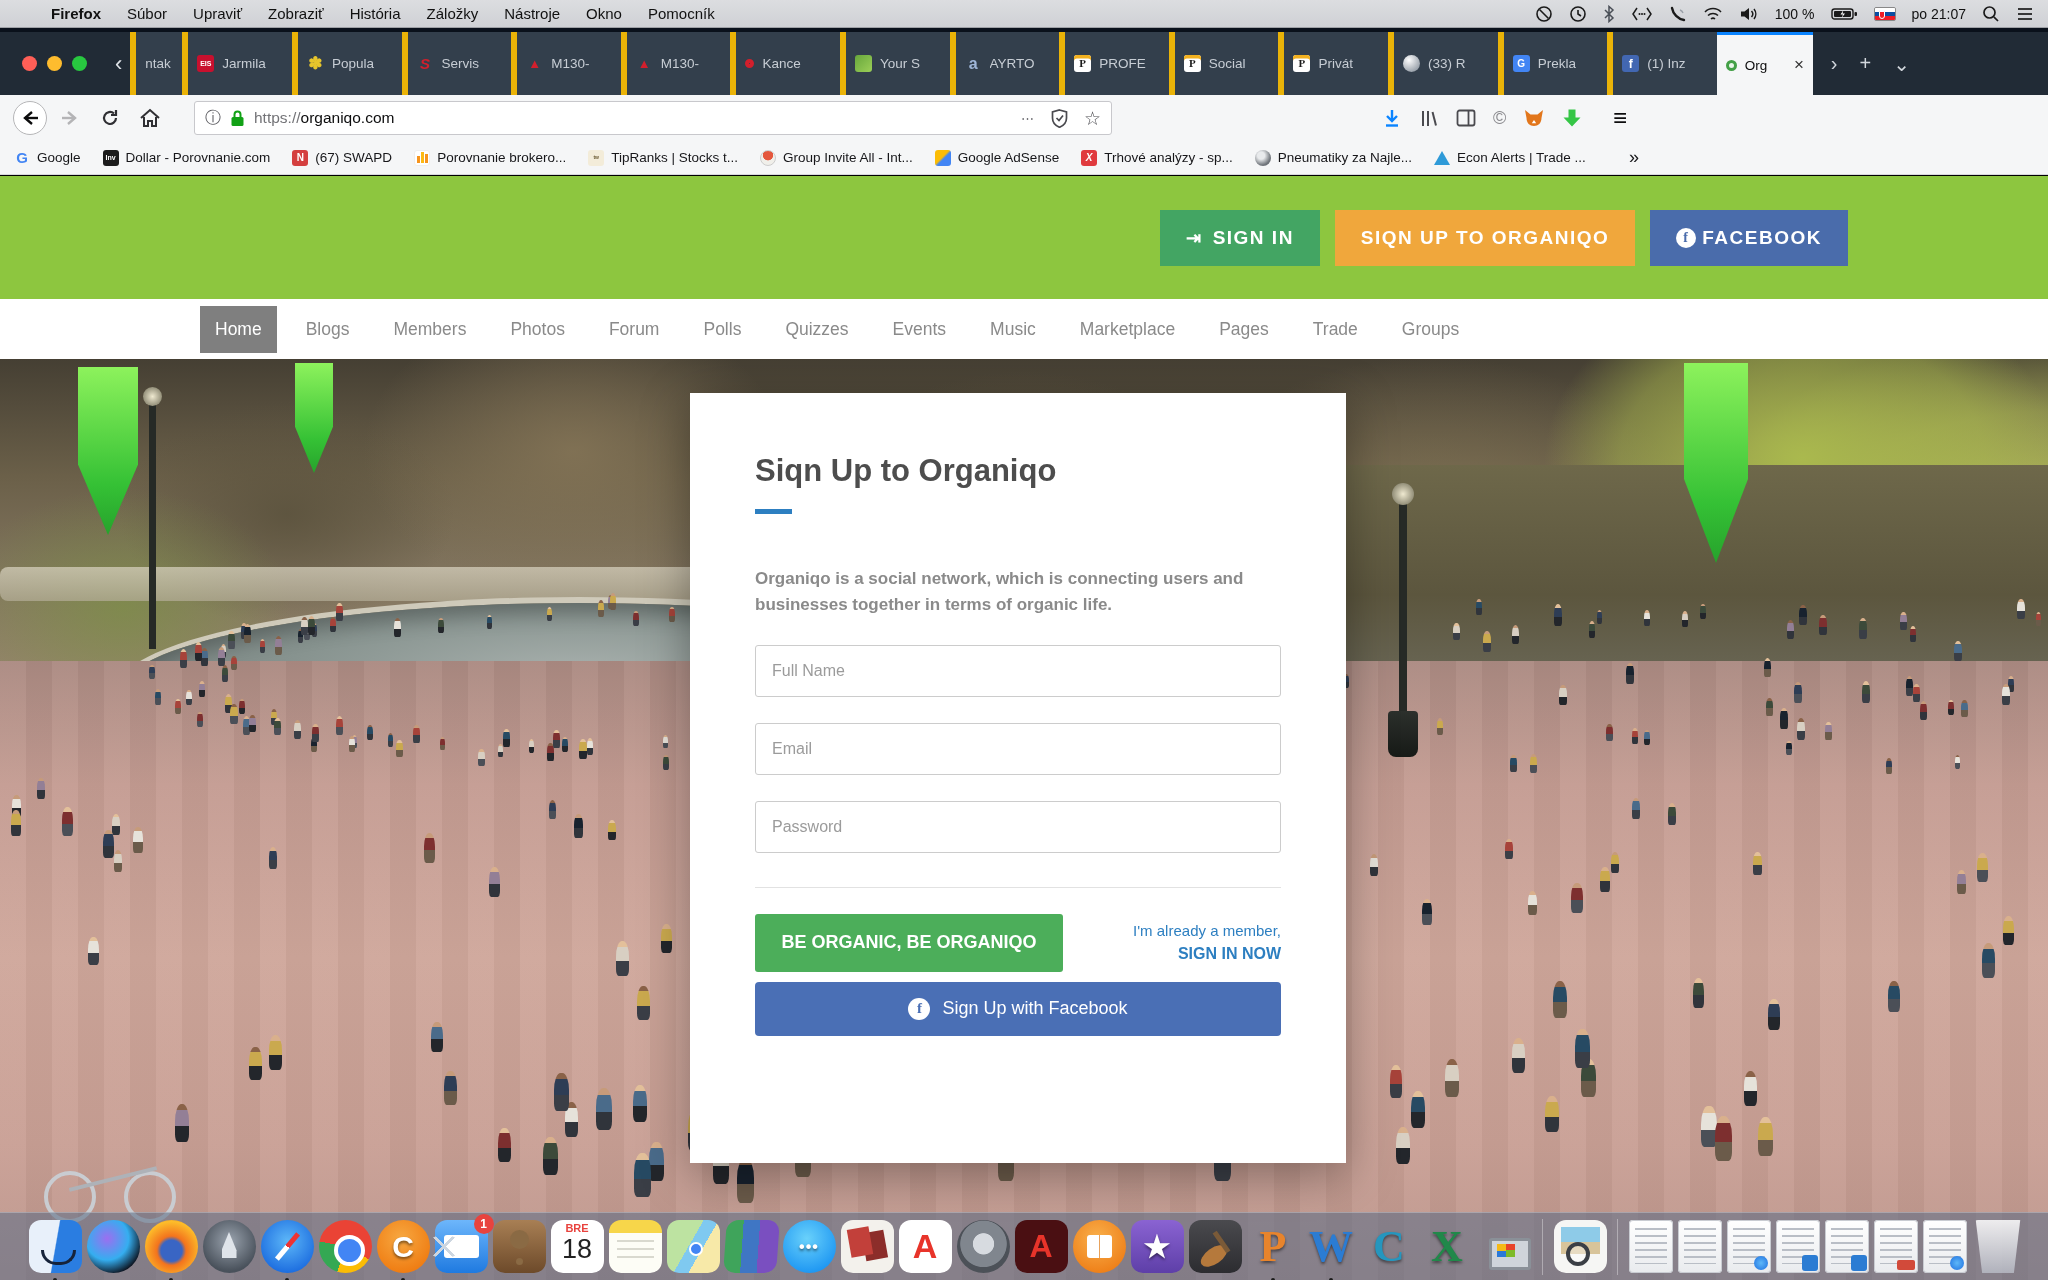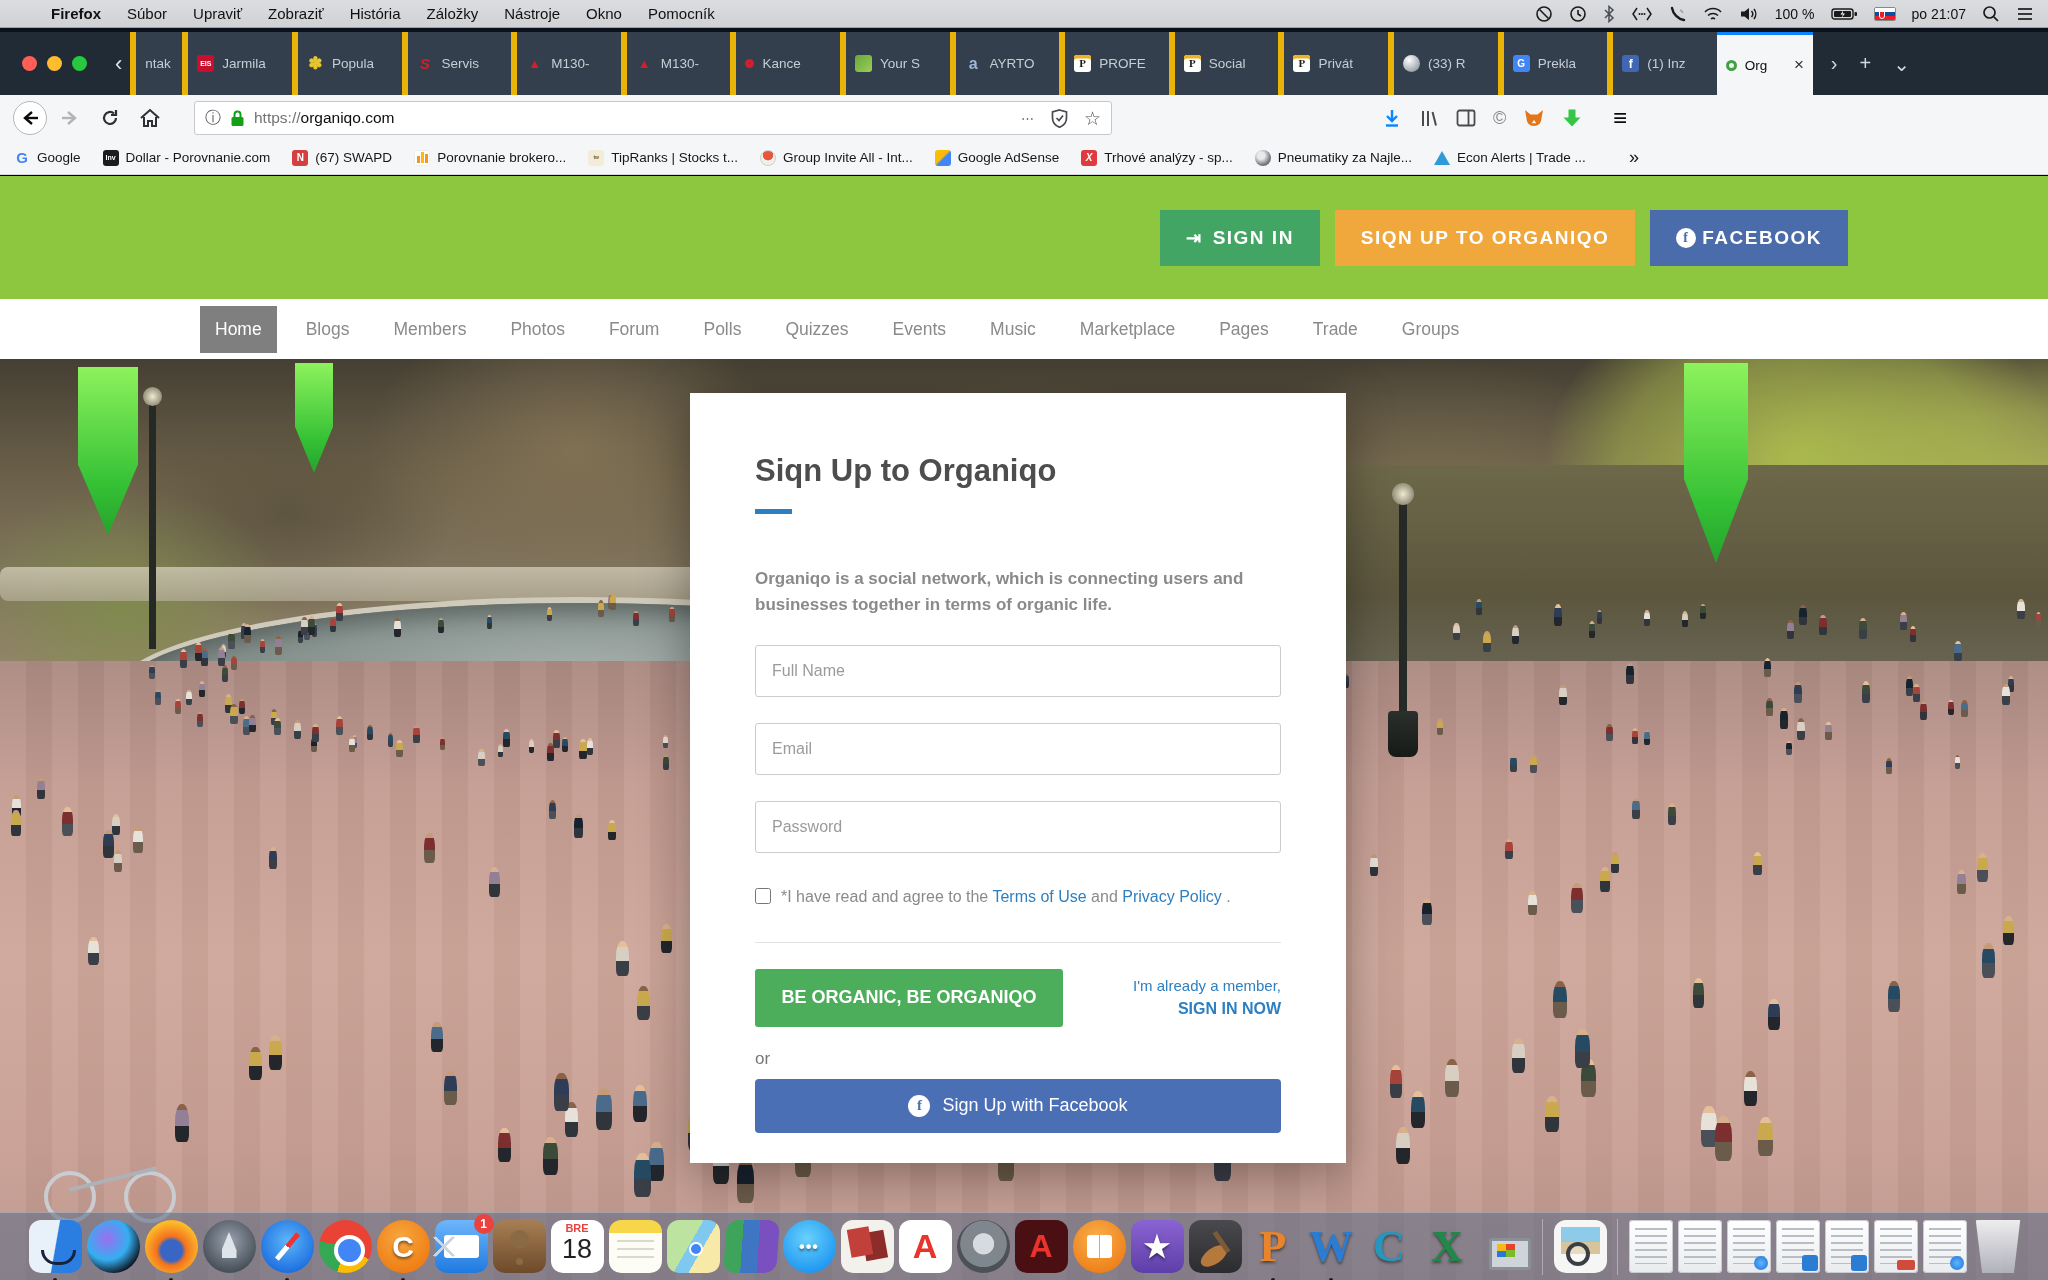--- a/index.html
+++ b/index.html
@@ -843,33 +843,28 @@
       </div>
   </div>
 
   <div class="modal" data-name="signup-modal">
     <div class="m-title" data-name="modal-title">Siqn Up to Organiqo</div>
     <div class="m-bar" data-name="title-accent-bar"></div>
     <div class="m-desc" data-name="modal-description">Organiqo is a social network, which is connecting users and businesses together in terms of organic life.</div>
     <input class="m-input" type="text" data-name="full-name-input" placeholder="Full Name" style="">
     <input class="m-input" type="text" data-name="email-input" placeholder="Email" style="">
     <input class="m-input" type="password" data-name="password-input" placeholder="Password" style="">
-    <div class="m-agree">
-      <input type="checkbox" data-name="agree-checkbox" style="">
-      <span data-name="agree-text"><span>*I have read and agree to the </span><span class="m-link" data-name="terms-of-use-link">Terms of Use</span><span> and </span><span class="m-link" data-name="privacy-policy-link">Privacy Policy</span><span> .</span></span>
-    </div>
     <div class="m-div" data-name="divider"></div>
     <div class="m-row">
       <div class="m-cta" data-name="be-organic-button">BE ORGANIC, BE ORGANIQO</div>
       <div class="m-member">
         <div class="m-member-text" data-name="already-member-text">I'm already a member,</div>
         <div class="m-member-link" data-name="sign-in-now-link">SIGN IN NOW</div>
       </div>
     </div>
-    <div class="m-or" data-name="or-text">or</div>
     <div class="m-fb" data-name="signup-facebook-button">
         <span class="fcirc" data-name="facebook-icon">f</span>
         <span data-name="signup-facebook-label">Sign Up with Facebook</span>
       </div>
   </div>
 
   <div class="dock" data-name="macos-dock">
     <div class="dk dot" data-name="dock-finder"></div>
     <div class="dk" data-name="dock-siri"></div>
     <div class="dk dot" data-name="dock-firefox"></div>

